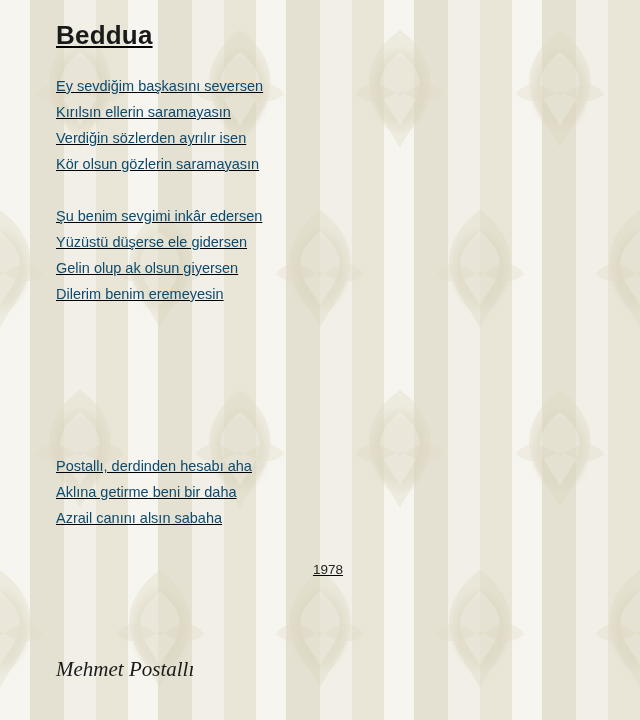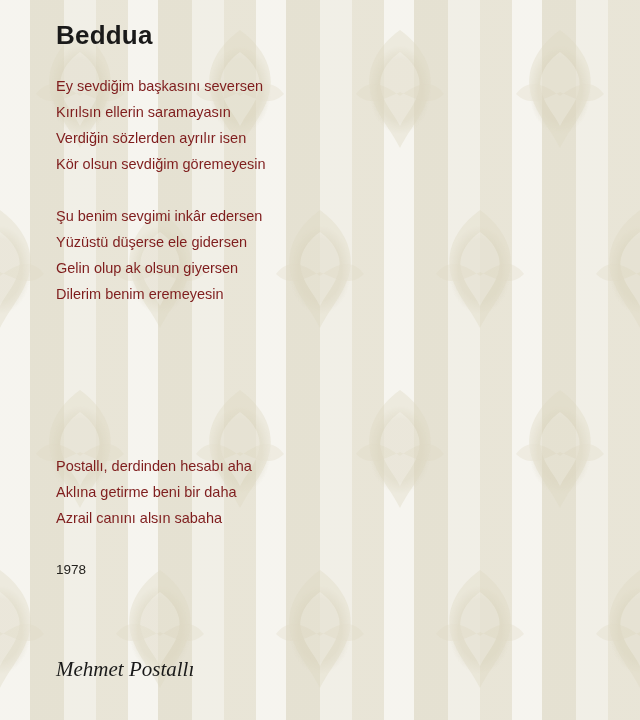--- a/index.html
+++ b/index.html
@@ -14,20 +14,21 @@
     overflow: hidden;
   }
 
   #page {
     position: relative;
     width: 640px;
     height: 720px;
     box-sizing: border-box;
     background-color: #ebe8dc;
     overflow: hidden;
+    text-decoration: underline;
   }
 
   
   #wallpaper {
     position: absolute;
     inset: 0;
     z-index: 0;
     background-color: #ebe8dc;
     background-image:
       
@@ -88,34 +89,35 @@
     color: #1a1a1a;
     margin: 4px 0 22px 0;
     letter-spacing: 0.2px;
   }
 
   .stanza {
     margin: 0 0 26px 0;
   }
   .line {
     font-size: 14.5px;
-    color: #7f1d1d;
+    color: #0c4a6e;
     line-height: 26px;
     white-space: pre;
   }
 
   .gap {
     height: 120px;
   }
 
   .year {
     font-size: 13.5px;
     color: #24221e;
     line-height: 26px;
     margin-top: 18px;
+    text-align: center;
   }
 
   .author {
     position: absolute;
     left: 56px;
     bottom: 38px;
     z-index: 3;
     font-family: "Liberation Serif", serif;
     font-style: italic;
     font-size: 21px;
@@ -163,21 +165,21 @@
   </svg>
 
   <div id="content">
 
     <h1 class="poem-title">Beddua</h1>
 
     <div class="stanza">
       <div class="line">Ey sevdiğim başkasını seversen</div>
       <div class="line">Kırılsın ellerin saramayasın</div>
       <div class="line">Verdiğin sözlerden ayrılır isen</div>
-      <div class="line">Kör olsun sevdiğim göremeyesin</div>
+      <div class="line">Kör olsun gözlerin saramayasın</div>
     </div>
 
     <div class="stanza">
       <div class="line">Şu benim sevgimi inkâr edersen</div>
       <div class="line">Yüzüstü düşerse ele gidersen</div>
       <div class="line">Gelin olup ak olsun giyersen</div>
       <div class="line">Dilerim benim eremeyesin</div>
     </div>
 
     <div class="gap"></div>

